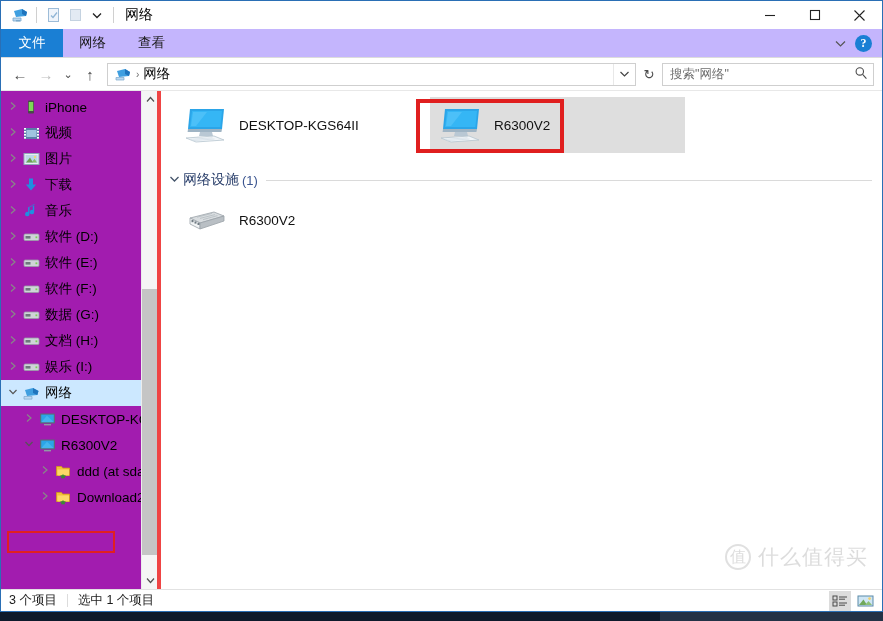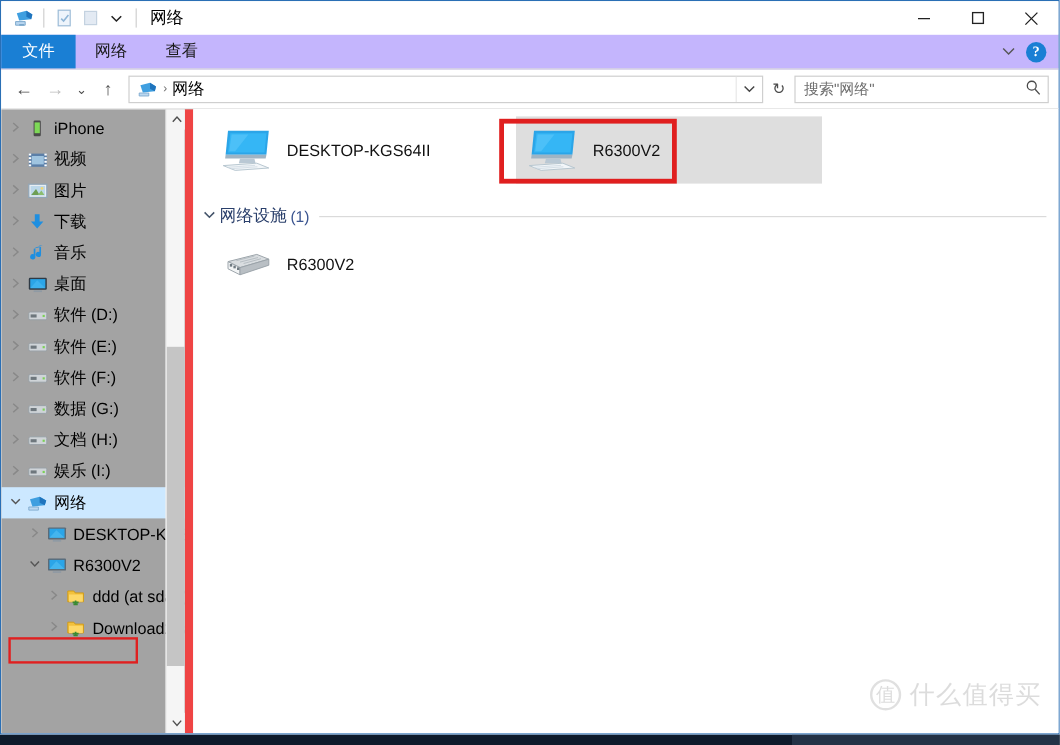--- a/index.html
+++ b/index.html
@@ -109,22 +109,22 @@
   
   .body {
     flex: 1; display: flex; position: relative; overflow: hidden;
     background: #fff;
   }
 
   
   .navpane {
     width: 160px; min-width: 160px;
     position: relative; overflow: hidden;
-    background: #a3a3a3;
-    border-right: 7px solid #ef4444;
+    background: #a21caf;
+    border-right: 4px solid #ef4444;
   }
   .navlist { padding-top: 3px; }
   .navitem {
     height: 26px; display: flex; align-items: center;
     white-space: nowrap; position: relative;
     padding-right: 4px;
   }
   .navitem.selected { background: #cce8ff; }
   .nav-chev {
     width: 16px; min-width: 16px; text-align: center;
@@ -409,34 +409,20 @@
           <div class="navitem" style="padding-left: 4px;">
             <span class="nav-chev "><svg width="8" height="10" viewBox="0 0 8 10">
                 <path d="M2 1.5 L6 5 L2 8.5" fill="none" stroke="#888" stroke-width="1.2"></path>
               </svg></span>
             <span class="nav-ico">
               <svg width="14" height="16" viewBox="0 0 14 16">
                 <path d="M11.5 1.5 L5.5 3.2 V11 a2.2 2.2 0 1 1 -1.4 -2.05 V4.2 L10.2 2.6 V9 a2.2 2.2 0 1 1 -1.4 -2.05 V1.5 Z" fill="#1f8fe0"></path>
               </svg>
             </span>
             <span class="nav-label">音乐</span>
-          </div>
-          <div class="navitem" style="padding-left: 4px;">
-            <span class="nav-chev "><svg width="8" height="10" viewBox="0 0 8 10">
-                <path d="M2 1.5 L6 5 L2 8.5" fill="none" stroke="#888" stroke-width="1.2"></path>
-              </svg></span>
-            <span class="nav-ico">
-              <svg width="17" height="14" viewBox="0 0 17 14">
-                <rect x="1" y="1.5" width="15" height="10" rx="1" fill="#2f3a45"></rect>
-                <rect x="2.2" y="2.6" width="12.6" height="7.6" fill="#2ba5e8"></rect>
-                <path d="M2.2 10.2 L8 3.5 L14.8 10.2 Z" fill="#4fc0f5" opacity="0.5"></path>
-                <rect x="5" y="12" width="7" height="1.4" fill="#8f9aa4"></rect>
-              </svg>
-            </span>
-            <span class="nav-label">桌面</span>
           </div>
           <div class="navitem" style="padding-left: 4px;">
             <span class="nav-chev "><svg width="8" height="10" viewBox="0 0 8 10">
                 <path d="M2 1.5 L6 5 L2 8.5" fill="none" stroke="#888" stroke-width="1.2"></path>
               </svg></span>
             <span class="nav-ico">
               <svg width="17" height="12" viewBox="0 0 17 12">
                 <rect x="1" y="3" width="15" height="6.5" rx="1.2" fill="#cfd4d8" stroke="#98a0a6" stroke-width="0.8"></rect>
                 <rect x="2.5" y="5" width="5" height="2.6" fill="#6e777d"></rect>
                 <rect x="12.5" y="5.4" width="1.8" height="1.8" fill="#7ad155"></rect>
@@ -663,13 +649,35 @@
         </div>
       </div>
 
       <div class="watermark">
         <span class="wm-circle">值</span>
         <span class="wm-text">什么值得买</span>
       </div>
     </div>
   </div>
 
+  <div class="statusbar">
+    <span class="st-text">3 个项目</span>
+    <span class="st-sep"></span>
+    <span class="st-text">选中 1 个项目</span>
+    <div class="view-btns">
+      <div class="view-btn active">
+        <svg width="16" height="14" viewBox="0 0 16 14">
+          <rect x="1" y="2" width="4" height="4" fill="none" stroke="#4a4a4a" stroke-width="1"></rect>
+          <rect x="1" y="8" width="4" height="4" fill="none" stroke="#4a4a4a" stroke-width="1"></rect>
+          <path d="M7 3 H15 M7 5.2 H13 M7 9 H15 M7 11.2 H13" stroke="#4a4a4a" stroke-width="1"></path>
+        </svg>
+      </div>
+      <div class="view-btn">
+        <svg width="17" height="14" viewBox="0 0 17 14">
+          <rect x="1" y="2" width="15" height="10" fill="#cfe6f5" stroke="#5b8aa8" stroke-width="1"></rect>
+          <path d="M2 11 L6.5 5.5 L10 11 Z" fill="#6fa85c"></path>
+          <path d="M8 11 L11.5 7 L15 11 Z" fill="#8cc077"></path>
+          <circle cx="12.6" cy="4.6" r="1.4" fill="#f2d06b"></circle>
+        </svg>
+      </div>
+    </div>
+  </div>
 </div>
 
 </body></html>

